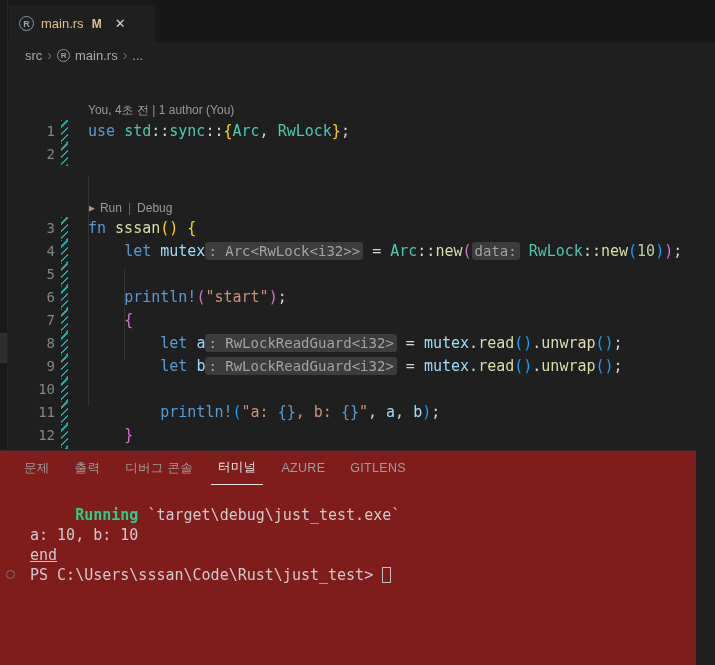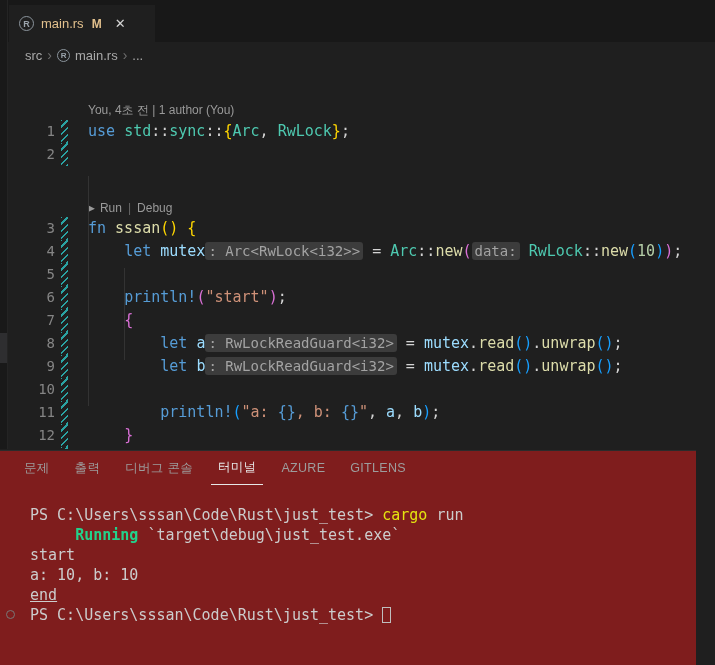--- a/index.html
+++ b/index.html
@@ -186,22 +186,20 @@
   <div class="panel">
     <div class="panel-tabs" id="panel-tabs">
         <div class="ptab">문제</div>
         <div class="ptab">출력</div>
         <div class="ptab">디버그 콘솔</div>
         <div class="ptab active">터미널</div>
         <div class="ptab">AZURE</div>
         <div class="ptab">GITLENS</div>
       </div>
     <div class="terminal" id="terminal">
-        <div class="trow"><span style="color: rgb(204, 204, 204);">PS C:\Users\sssan\Code\Rust\just_test&gt; </span><span style="color: rgb(229, 229, 16);">cargo</span><span style="color: rgb(204, 204, 204);"> run</span></div>
         <div class="trow"><span style="color: rgb(204, 204, 204);">     </span><span class="tk-green" style="color: rgb(35, 209, 139);">Running</span><span style="color: rgb(204, 204, 204);"> `target\debug\just_test.exe`</span></div>
-        <div class="trow"><span style="color: rgb(204, 204, 204);">start</span></div>
         <div class="trow"><span style="color: rgb(204, 204, 204);">a: 10, b: 10</span></div>
         <div class="trow"><span style="color: rgb(204, 204, 204); text-decoration: underline;">end</span></div>
         <div class="trow"><span class="decor"></span><span style="color: rgb(204, 204, 204);">PS C:\Users\sssan\Code\Rust\just_test&gt; </span><span class="tcursor"></span></div>
       </div>
   </div>
 
 </div>
 
 </body></html>

